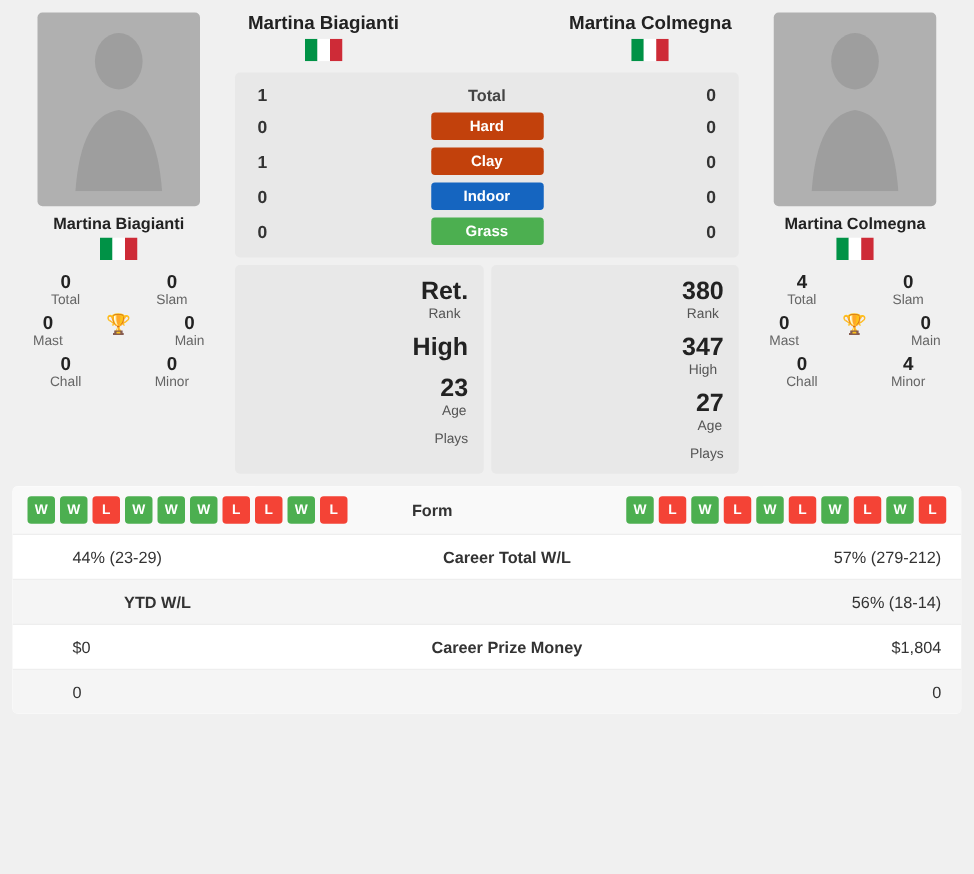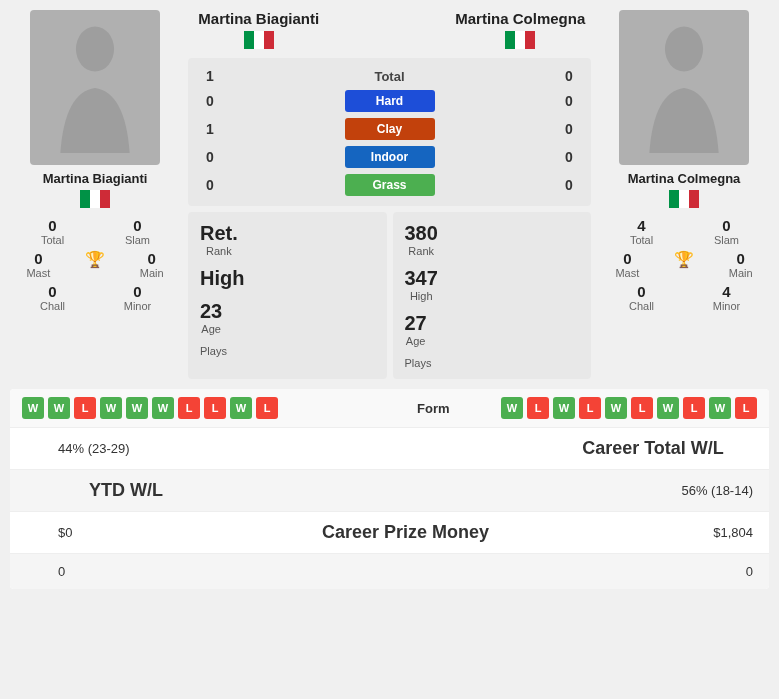--- a/index.html
+++ b/index.html
@@ -80,21 +80,21 @@
     }
     .surface-badge {
       border-radius: 3px;
       color: white;
       font-size: 12px;
       font-weight: bold;
       padding: 4px 14px;
       text-align: center;
       min-width: 90px;
     }
-    .badge-hard { background: #1d4ed8; }
+    .badge-hard { background: #c2410c; }
     .badge-clay { background: #c2410c; }
     .badge-indoor { background: #1565C0; }
     .badge-grass { background: #4CAF50; }
     .total-label {
       font-size: 13px;
       color: #444;
       font-weight: bold;
     }
 
     
@@ -154,21 +154,21 @@
       padding: 10px 12px;
     }
 
     
     .center-info-panel {
       background: #e8e8e8;
       border-radius: 4px;
       padding: 10px 12px;
       display: flex;
       flex-direction: column;
-      align-items: flex-start;
+      align-items: flex-end;
       gap: 10px;
     }
     .ci-item {
       text-align: center;
     }
     .ci-value {
       font-size: 20px;
       font-weight: bold;
       color: #222;
     }
@@ -192,21 +192,21 @@
       border-bottom: 1px solid #eee;
       background: #f9f9f9;
     }
     .form-left {
       flex: 1;
       display: flex;
       gap: 4px;
     }
     .form-label {
       width: 120px;
-      text-align: right;
+      text-align: left;
       font-weight: bold;
       font-size: 13px;
       color: #333;
     }
     .form-right {
       flex: 1;
       display: flex;
       gap: 4px;
       justify-content: flex-end;
     }
@@ -245,21 +245,21 @@
     .stats-val-right {
       flex: 1;
       text-align: right;
       font-size: 13px;
       color: #333;
     }
     .stats-label-center {
       width: 200px;
       text-align: center;
       font-weight: bold;
-      font-size: 18px;
+      font-size: 13px;
       color: #333;
     }
   </style>
 </head>
 <body>
 
 <div class="main-container">
 
   <div class="top-section">
 
@@ -499,20 +499,21 @@
           <span class="form-badge form-l">L</span>
           <span class="form-badge form-w">W</span>
           <span class="form-badge form-l">L</span>
         </div>
     </div>
 
     <div class="stats-table" id="career-stats-table">
         <div class="stats-table-row">
           <span class="stats-val-left">44% (23-29)</span>
           <span class="stats-label-center">Career Total W/L</span>
+          <span class="stats-val-right">57% (279-212)</span>
         </div>
         <div class="stats-table-row">
           <span class="stats-label-center">YTD W/L</span>
           <span class="stats-val-right">56% (18-14)</span>
         </div>
         <div class="stats-table-row">
           <span class="stats-val-left">$0</span>
           <span class="stats-label-center">Career Prize Money</span>
           <span class="stats-val-right">$1,804</span>
         </div>

